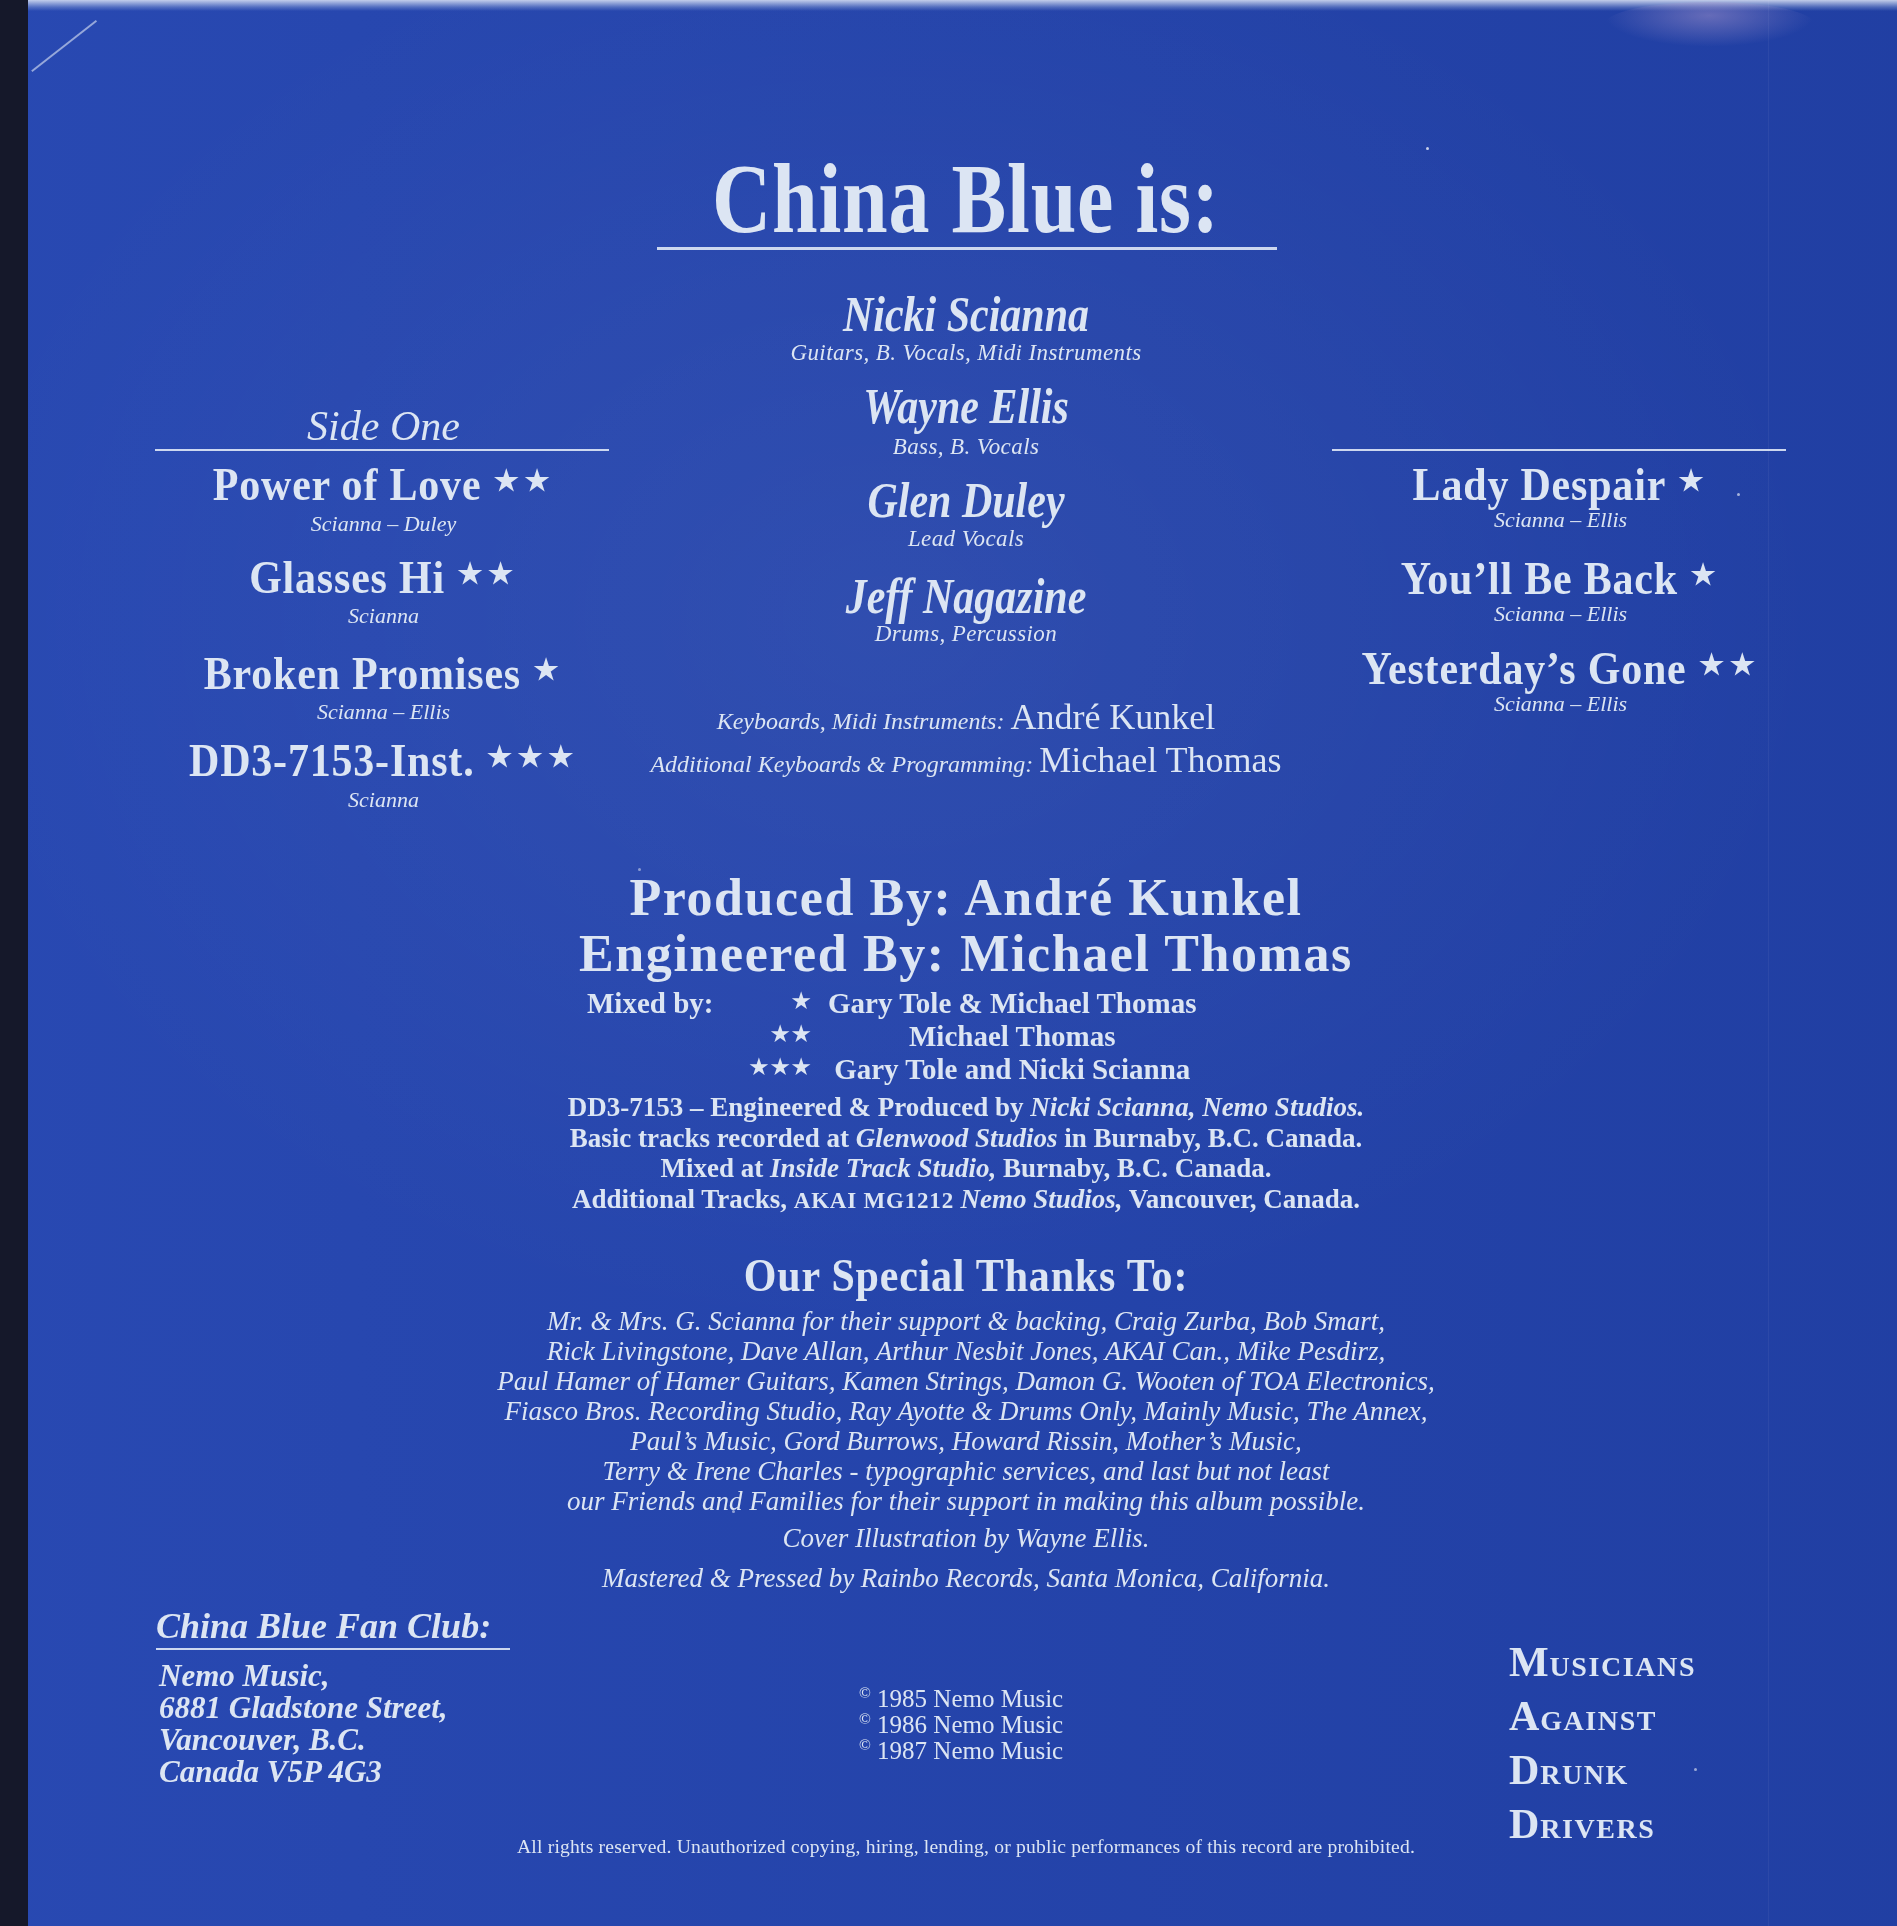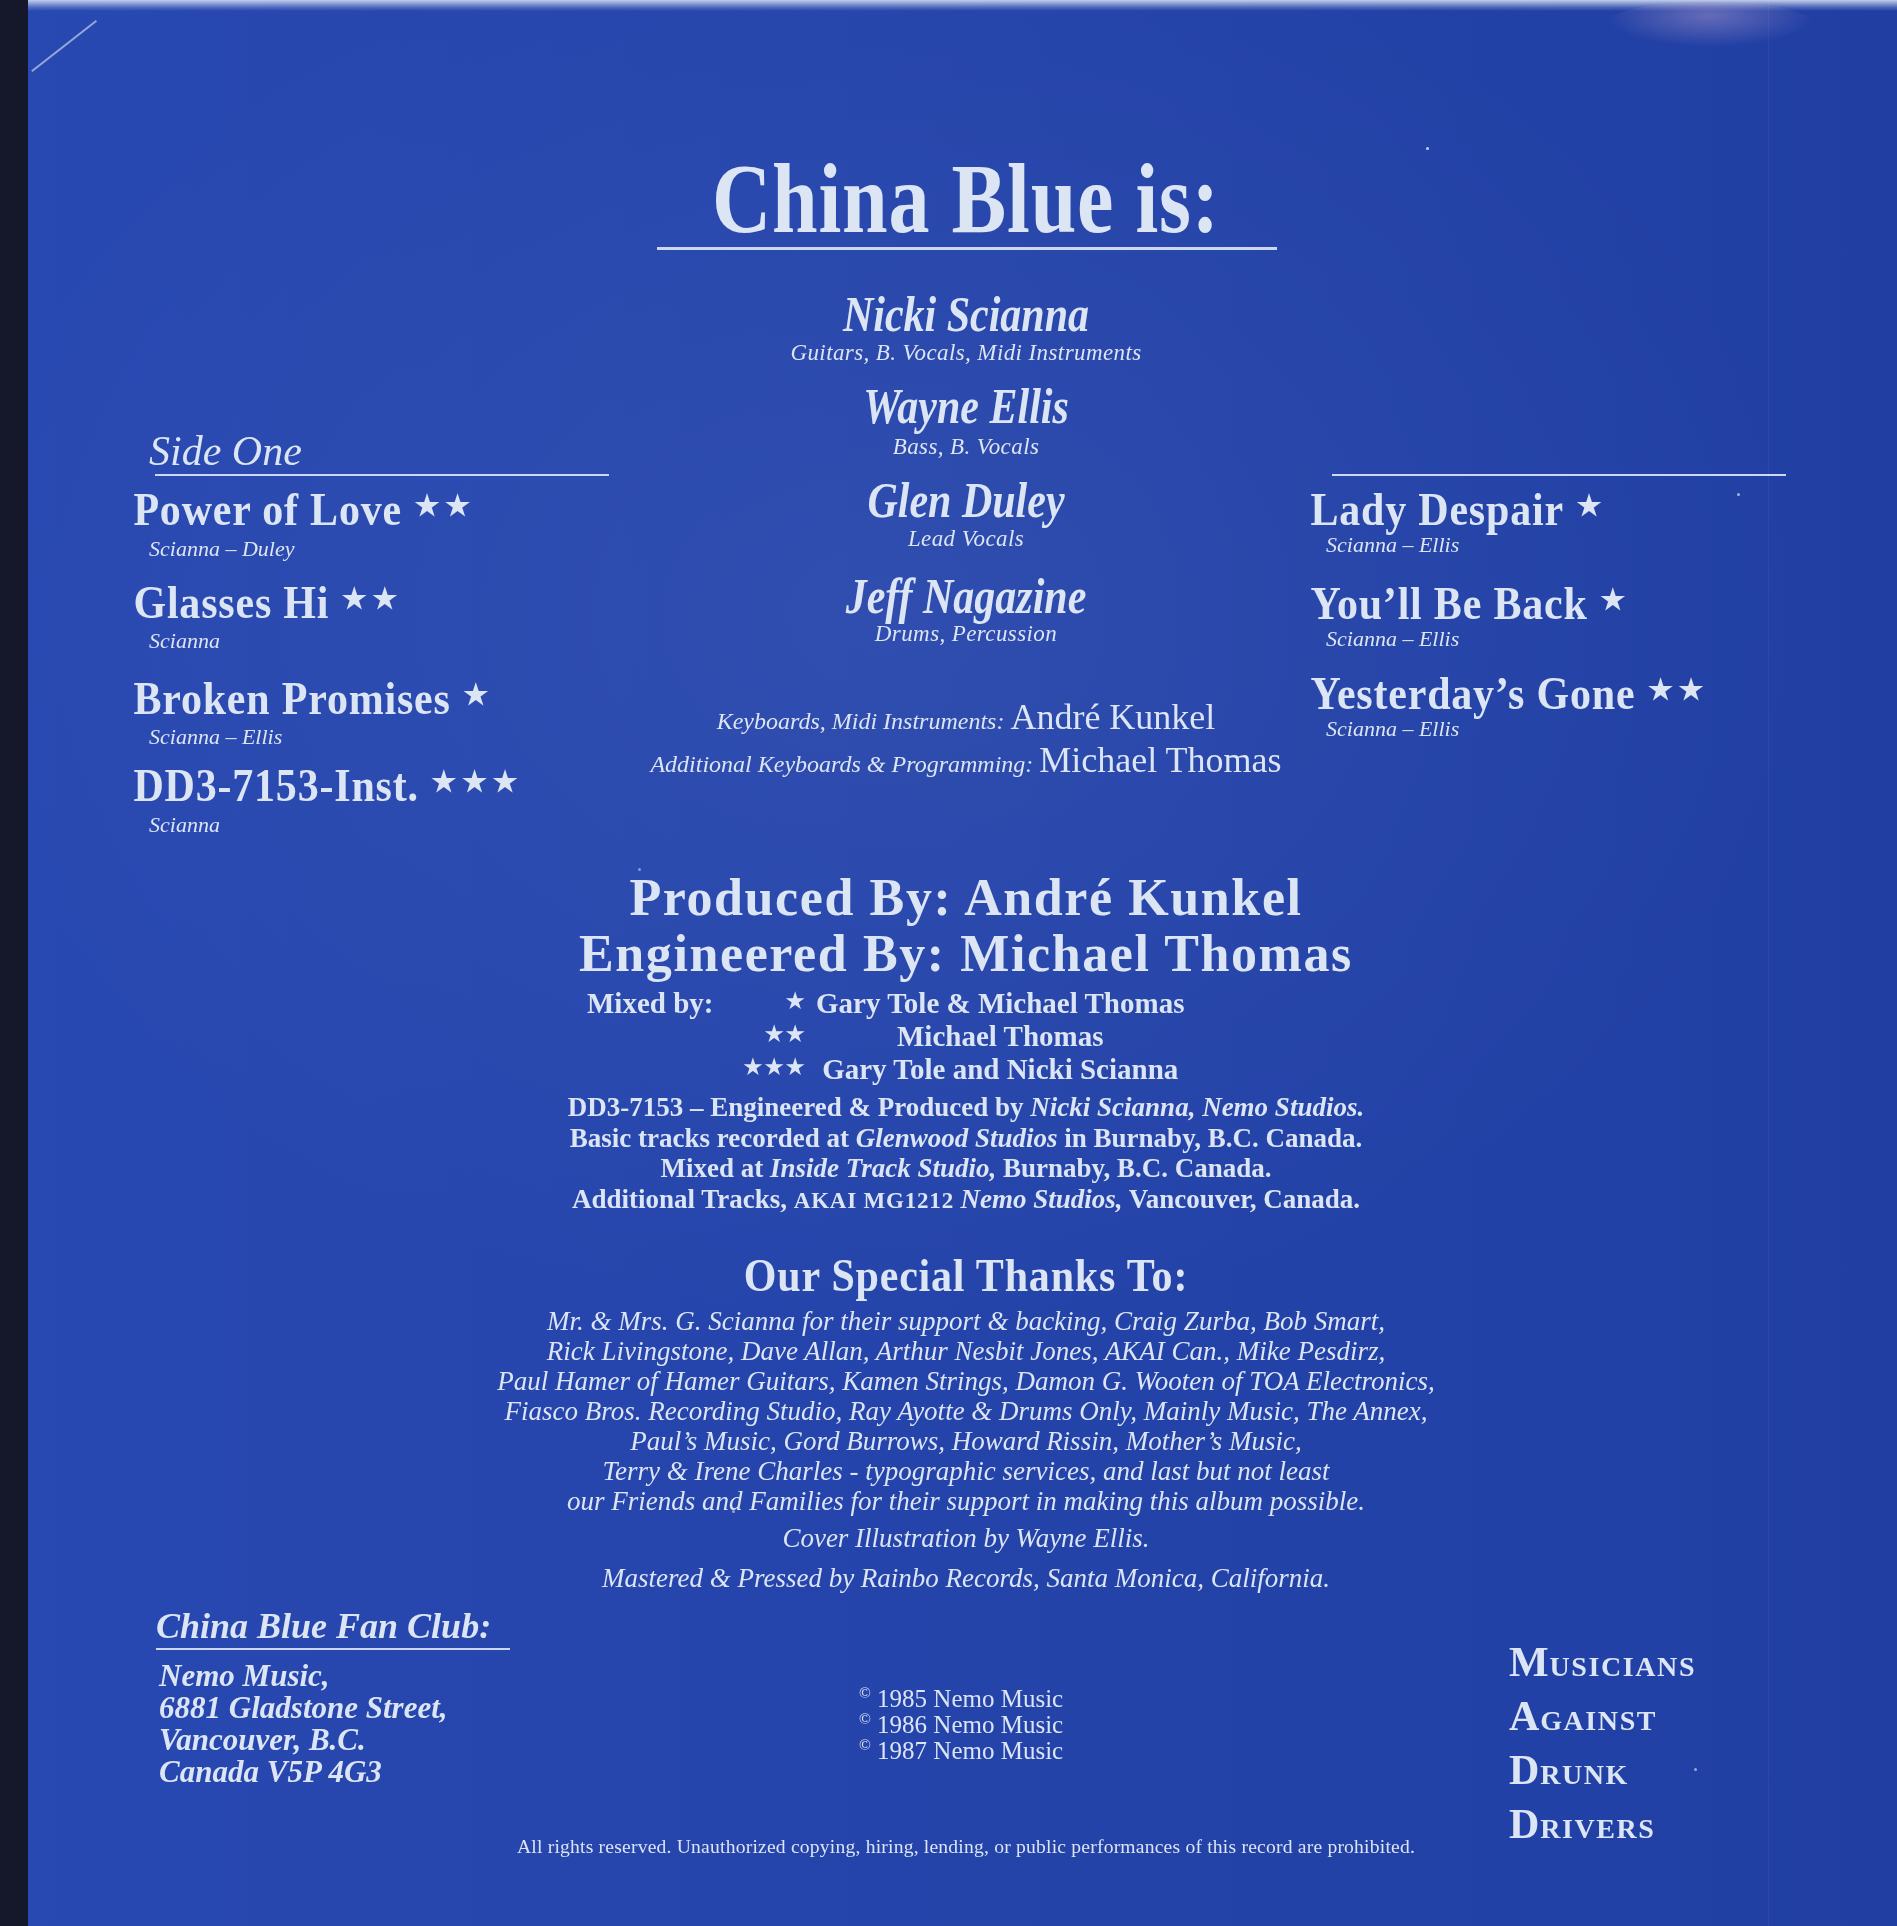--- a/index.html
+++ b/index.html
@@ -37,35 +37,35 @@
   .rule{position:absolute;background:rgba(228,236,248,0.88);}
   
   .album-title{top:161px;font-size:82px;font-weight:bold;letter-spacing:0.8px;}
   .title-rule{left:629px;top:247px;width:620px;height:3.1px;}
   
   .member-name{font-size:42px;font-weight:bold;font-style:italic;}
   .member-roles{font-size:23px;font-style:italic;letter-spacing:0.4px;}
   .kb-line{font-size:24px;font-style:italic;}
   .kb-name{font-size:36px;font-style:normal;}
   
-  .side-col{position:absolute;top:422px;width:469px;height:485px;line-height:1;}
+  .side-col{position:absolute;top:397px;width:469px;height:485px;text-align:center;line-height:1;}
   .side-one{left:121px;}
   .side-two{left:1298px;}
   .side-header{position:absolute;left:0;width:100%;top:7.8px;font-size:42px;font-style:italic;}
   .side-rule{left:6.3px;top:52px;width:454px;height:2.3px;}
   .trk{position:absolute;left:-15.6px;width:501px;white-space:nowrap;}
   .trk-title{font-size:42px;font-weight:bold;letter-spacing:0.8px;}
   .trk-title .tall{transform:scaleY(1.12);}
   .stars{position:relative;top:-9.4px;font-size:28px;letter-spacing:5.5px;margin-left:12.5px;}
   .writers{position:absolute;left:0;width:469px;font-size:22px;font-style:italic;}
   
   .produced{top:870px;font-size:52px;font-weight:bold;letter-spacing:1.6px;line-height:56px;}
   
   .mixing{position:absolute;left:559px;top:987px;display:grid;
-    grid-template-columns:139px 72px auto;column-gap:9px;line-height:33px;
+    grid-template-columns:139px 72px auto;column-gap:15px;line-height:33px;
     font-size:29px;font-weight:bold;white-space:nowrap;}
   .mx-label{grid-column:1;grid-row:1;}
   .mx-stars{text-align:right;font-size:21px;letter-spacing:2.3px;position:relative;top:-2.3px;}
   .mx-names{text-align:center;}
   
   .notes{top:1092px;font-size:27px;font-weight:bold;line-height:30.5px;}
   .notes .sc{font-size:23px;letter-spacing:0.8px;}
   
   .thanks-heading{top:1255px;font-size:42px;font-weight:bold;letter-spacing:0.8px;}
   .thanks-heading .tall{transform:scaleY(1.08);}

